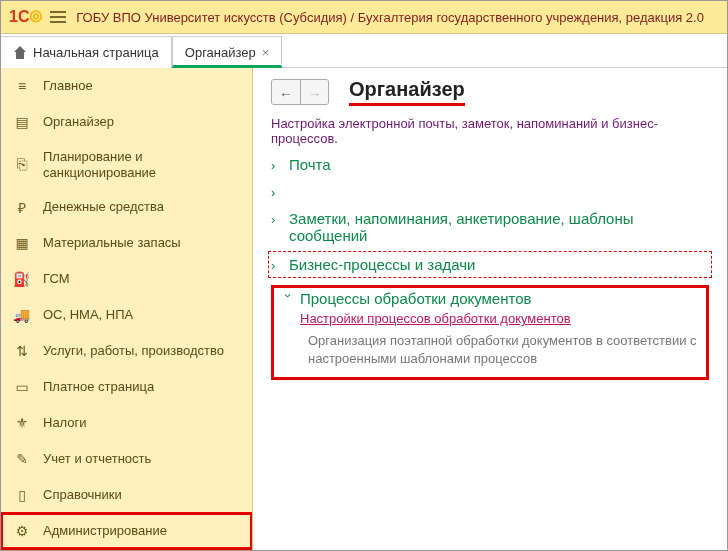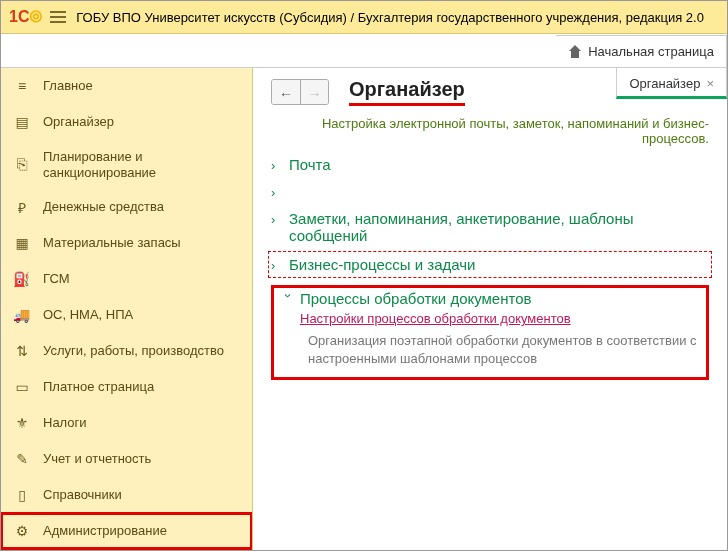--- a/index.html
+++ b/index.html
@@ -2,42 +2,42 @@
 <html><head>
 <meta charset="utf-8">
 <style>
   * { box-sizing: border-box; margin: 0; padding: 0; }
   body { font-family: Arial, sans-serif; font-size: 13px; color: #333; background: #fff; width: 728px; height: 551px; overflow: hidden; border: 1px solid #999; }
   .topbar { background: #fdeb9a; height: 30px; display: flex; align-items: center; padding: 16px 8px; border-bottom: 1px solid #d6c67a; }
   .logo { font-weight: bold; color: #d93915; font-size: 16px; margin-right: 8px; }
   .logo .red { color: #d93915; }
   .hamburger { display: inline-flex; flex-direction: column; gap: 3px; margin-right: 10px; cursor: pointer; }
   .hamburger span { display: block; width: 16px; height: 2px; background: #7a6a2e; }
-  .title { color: #000000; font-size: 13px; white-space: nowrap; overflow: hidden; }
-  .tabbar { height: 34px; display: flex; align-items: flex-end; border-bottom: 1px solid #ccc; background: #fff; flex-direction: column; }
+  .title { color: #7f1d1d; font-size: 13px; white-space: nowrap; overflow: hidden; }
+  .tabbar { height: 34px; display: flex; align-items: flex-end; border-bottom: 1px solid #ccc; background: #fff; }
   .tab { display: flex; align-items: center; gap: 6px; padding: 8px 12px; border: 1px solid #ccc; border-bottom: none; background: #fff; font-size: 13px; color: #333; cursor: pointer; position: relative; top: 1px; }
   .tab:first-child { border-left: none; }
   .tab.active { border-bottom: 3px solid #0aa55b; padding-bottom: 5px; }
   .tab .close { color: #888; font-size: 13px; }
   .home-icon { display:inline-block; width:14px; height:14px; position:relative; }
   .home-icon::before { content:""; position:absolute; top:0; left:1px; border-left:6px solid transparent; border-right:6px solid transparent; border-bottom:6px solid #666; }
   .home-icon::after { content:""; position:absolute; top:6px; left:3px; width:8px; height:7px; background:#666; }
   .main { display: flex; height: calc(551px - 30px - 34px); }
   .sidebar { width: 252px; background: #fef1bd; border-right: 1px solid #d6c67a; overflow-y: auto; }
   .side-item { display: flex; align-items: center; gap: 12px; padding: 9px 12px; color: #5a4b14; cursor: pointer; }
   .side-icon { width: 18px; height: 18px; display: flex; align-items: center; justify-content: center; color: #6b5a1e; font-size: 14px; flex-shrink: 0; }
   .side-label { line-height: 1.2; }
   .hl-red { outline: 3px solid #e30000; outline-offset: -2px; }
   .content { flex: 1; padding: 10px 18px; overflow: auto; }
   .nav-row { display: flex; align-items: center; gap: 20px; margin-bottom: 10px; }
   .nav-btns { display: flex; border: 1px solid #aaa; border-radius: 3px; overflow: hidden; }
   .nav-btn { width: 28px; height: 24px; display: flex; align-items: center; justify-content: center; background: #f5f5f5; cursor: pointer; color: #555; font-size: 14px; }
   .nav-btn + .nav-btn { border-left: 1px solid #aaa; }
   .page-title { font-size: 20px; font-weight: bold; color: #222; border-bottom: 3px solid #e30000; padding-bottom: 2px; }
-  .subtitle { color: #4d7c0f; margin-bottom: 3px; font-size: 13px; text-align: right; }
+  .subtitle { color: #701a75; margin-bottom: 3px; font-size: 13px; }
   .section { display: flex; align-items: flex-start; gap: 6px; margin: 10px 0; color: #0d8a4a; font-size: 15px; cursor: pointer; }
   .section .chev { color: #0d8a4a; font-size: 13px; width: 12px; flex-shrink: 0; margin-top: 2px; }
   .section.expanded .chev { transform: rotate(90deg); }
   .section.dotted { outline: 1px dashed #e30000; outline-offset: 2px; padding: 2px 0; }
   .expanded-box { border: 3px solid #e30000; padding: 2px 8px 10px; margin-top: 6px; }
   .link { color: #be185d; text-decoration: underline; font-size: 13px; cursor: pointer; display: block; margin: 4px 0 6px 18px; }
   .desc { color: #777; font-size: 13px; margin-left: 26px; line-height: 1.35; }
 </style>
 </head>
 <body>

